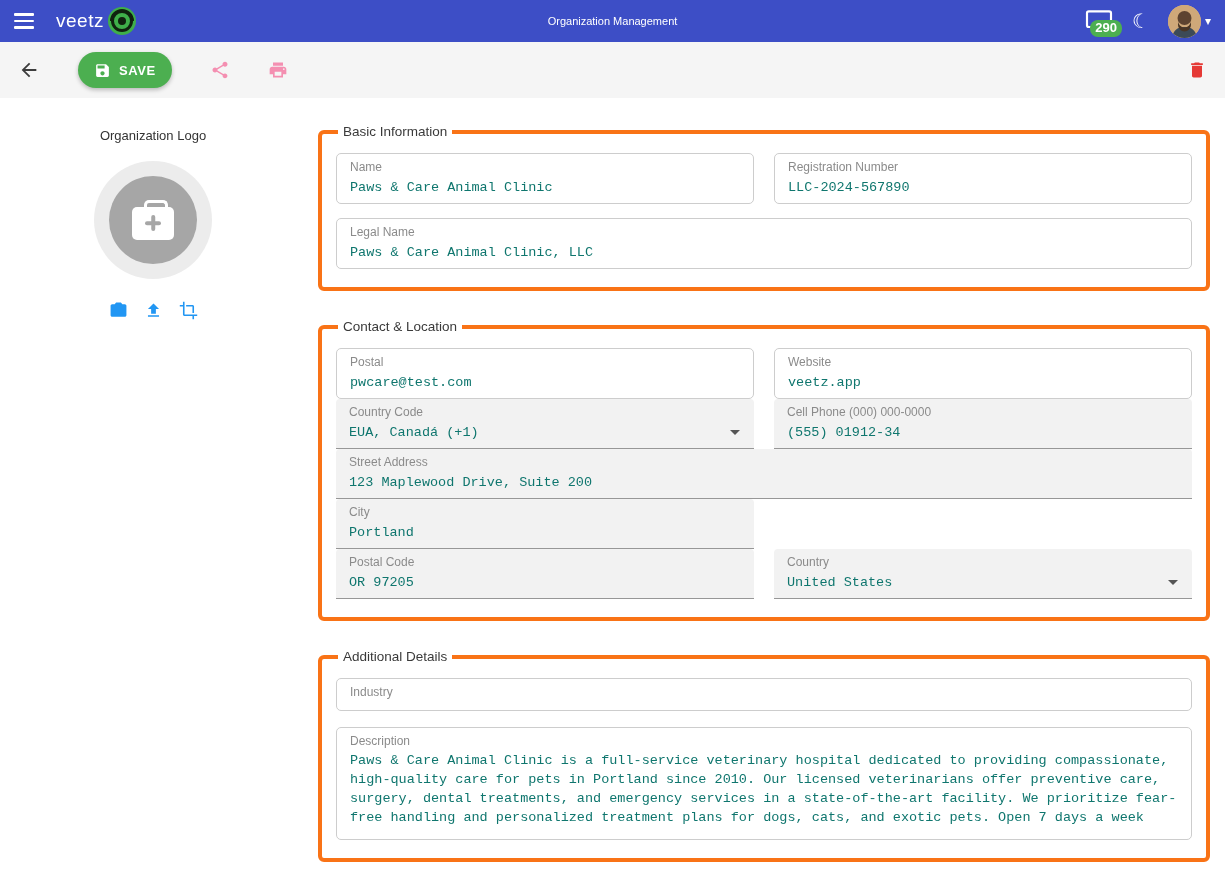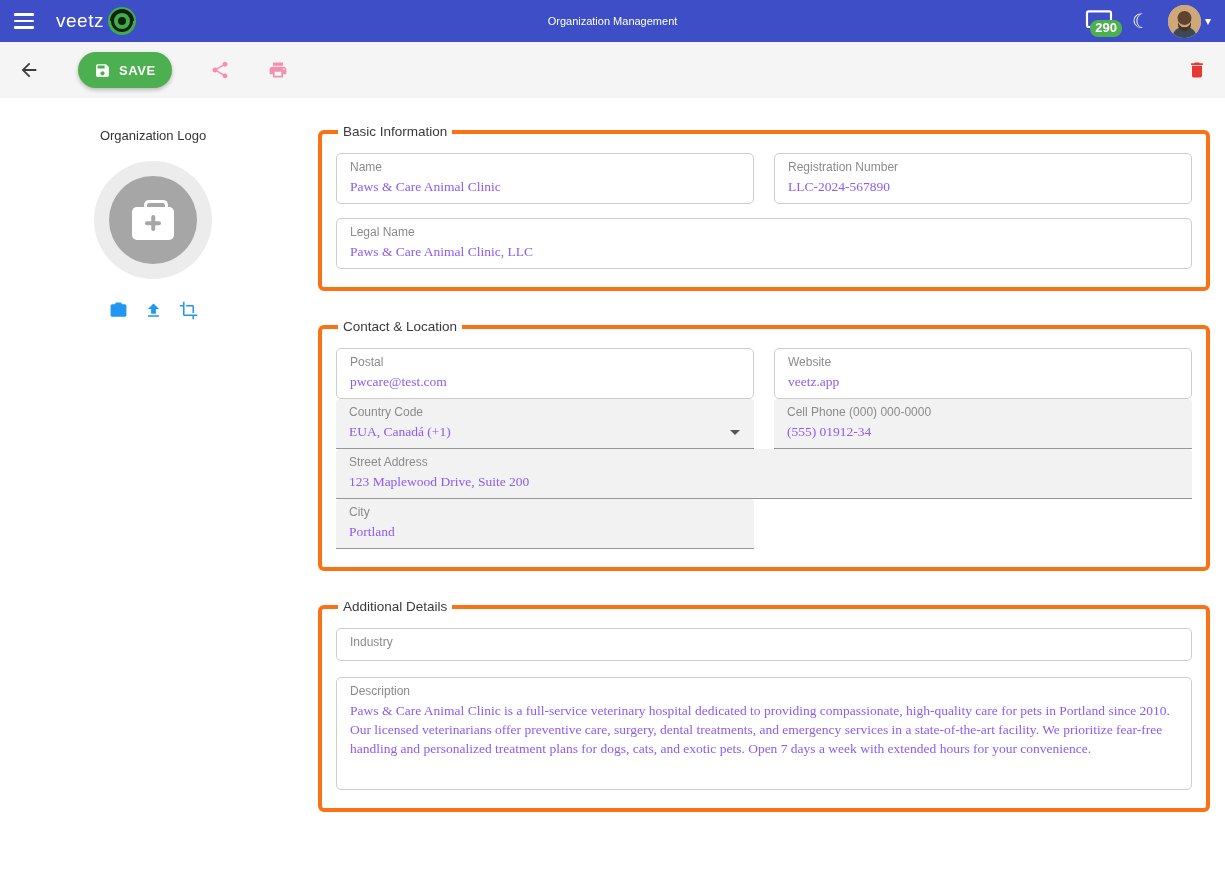--- a/index.html
+++ b/index.html
@@ -62,21 +62,21 @@
   fieldset.section { border:4px solid #f97316; border-radius:6px; padding:14px 14px 18px; margin:0 0 28px; }
   fieldset.section legend { font-size:13.5px; color:#3a3a3a; padding:0 5px; margin-left:2px; }
   .grid2 { display:grid; grid-template-columns:1fr 1fr; column-gap:20px; row-gap:14px; }
   .full { grid-column:1 / -1; }
   .stack { display:flex; flex-direction:column; }
   .fo { border:1px solid #cdcdcd; border-radius:5px; background:#fff; padding:6px 13px 8px; }
   .ff { background:#f2f2f2; border-bottom:1px solid #979797; border-radius:4px 4px 0 0;
     padding:6px 13px 8px; position:relative; }
   .lbl { display:block; font-size:12px; color:#8b8b8b; margin-bottom:3px; }
   .val-input { border:0; outline:0; background:transparent; width:100%;
-    font-size:13.5px; color:#8b5cf6; font-family:Liberation Serif, serif; padding:0; }
+    font-size:13.5px; color:#0f766e; font-family:Liberation Mono, monospace; padding:0; }
   textarea.val-input { resize:none; height:80px; line-height:19px; display:block; }
   .caret { position:absolute; right:14px; bottom:13px; width:0; height:0;
     border-left:5px solid transparent; border-right:5px solid transparent; border-top:5px solid #555;
     cursor:pointer; }
 </style>
 </head>
 <body>
 
 <header class="appbar">
   <button class="menu-btn">
@@ -222,20 +222,31 @@
         <div class="ff">
           <span class="lbl">Street Address</span>
           <input class="val-input" value="123 Maplewood Drive, Suite 200" style="">
         </div>
         <div class="grid2">
           <div class="ff">
             <span class="lbl">City</span>
             <input class="val-input" value="Portland" style="">
           </div>
         </div>
+        <div class="grid2">
+          <div class="ff">
+            <span class="lbl">Postal Code</span>
+            <input class="val-input" value="OR 97205" style="">
+          </div>
+          <div class="ff">
+            <span class="lbl">Country</span>
+            <input class="val-input" value="United States" style="">
+            <span class="caret"></span>
+          </div>
+        </div>
       </div>
     </fieldset>
 
     <fieldset class="section">
       <legend>Additional Details</legend>
       <div class="fo" style="margin-bottom:16px;">
         <span class="lbl">Industry</span>
       </div>
       <div class="fo">
         <span class="lbl">Description</span>

